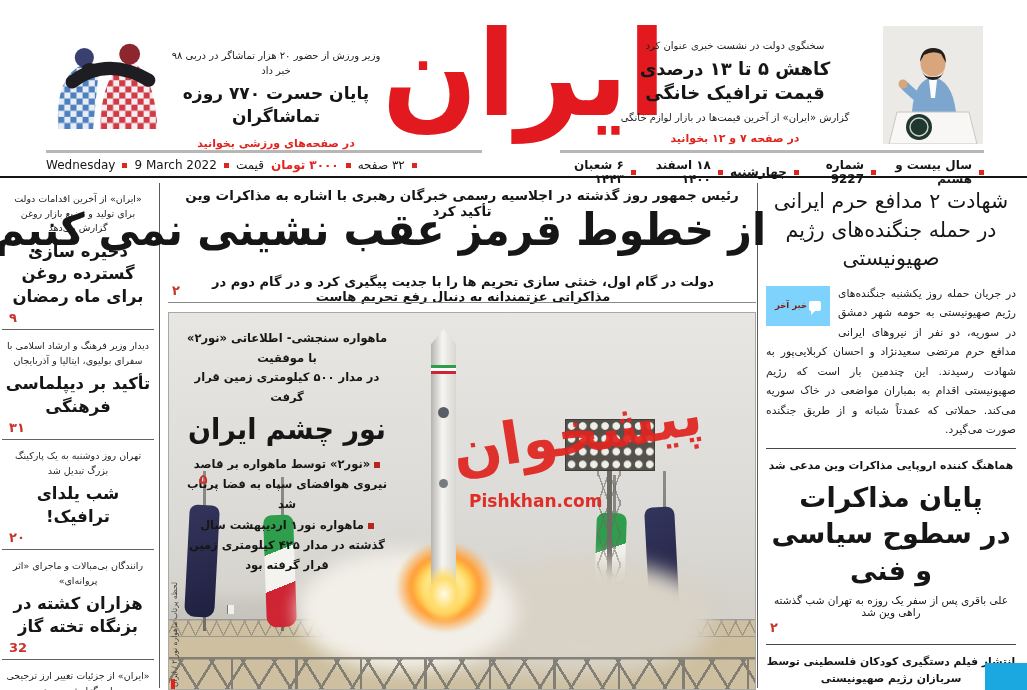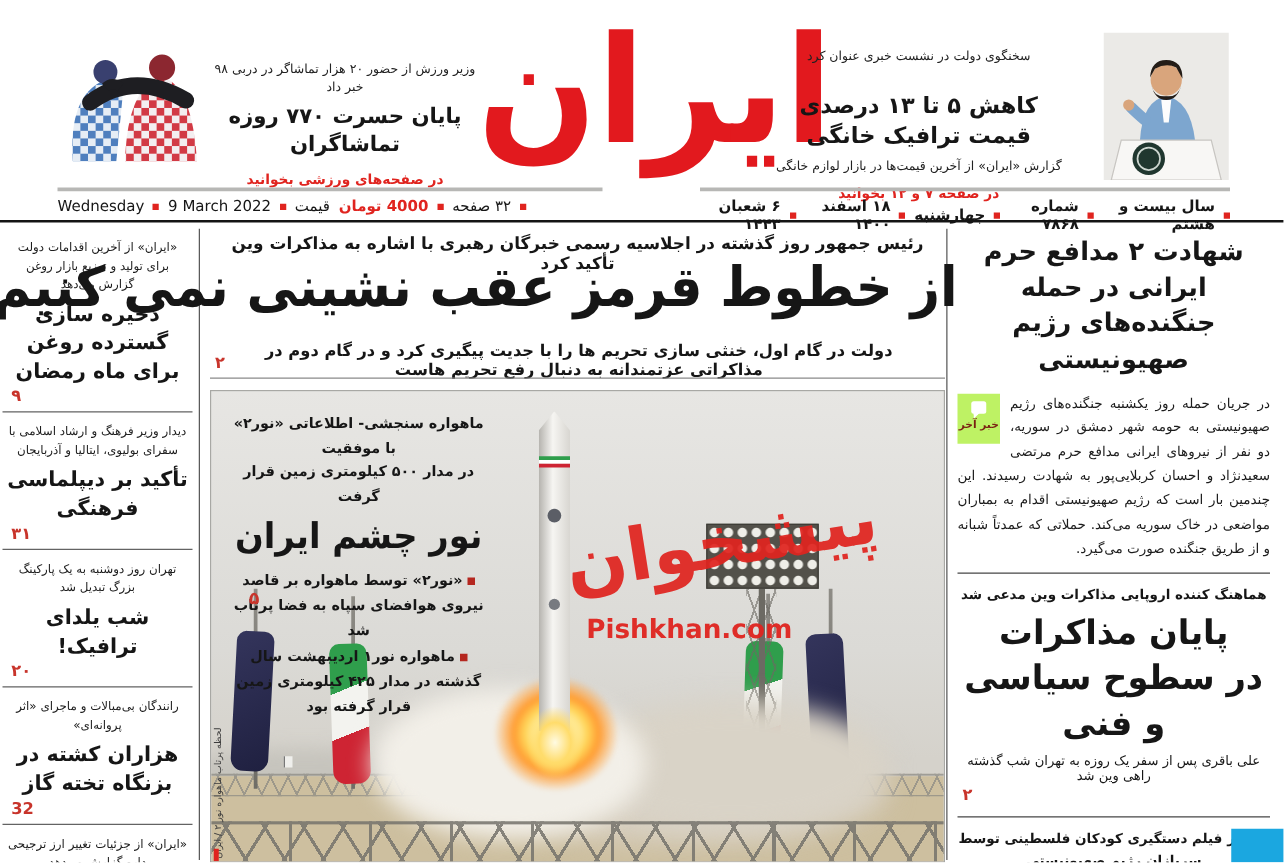--- a/index.html
+++ b/index.html
@@ -13,21 +13,21 @@
   .promo-kicker { font-size:10px; color:#222; line-height:1.5; }
   .promo-title { font-size:17px; font-weight:bold; line-height:1.35; margin-top:4px; }
   .promo-cta { font-size:11px; font-weight:bold; color:#e0241f; margin-top:9px; }
 
   .masthead-logo { position:absolute; left:382px; top:4px; width:262px; height:150px; text-align:center;
     font-size:112px; font-weight:bold; color:#e2191e; line-height:140px; transform:scaleY(1.06); letter-spacing:-4px; }
 
   .promo-appl { position:absolute; left:596px; top:26px; width:388px; height:120px; display:flex; direction:rtl; gap:8px; }
   .spokesman-art { width:102px; height:118px; flex:none; }
   .promo-appl-txt { flex:1; direction:rtl; text-align:center; padding-top:12px; }
-  .promo-title2 { font-size:18px; font-weight:bold; line-height:1.35; margin-top:20px; }
+  .promo-title2 { font-size:18px; font-weight:bold; line-height:1.35; margin-top:4px; }
   .promo-sub { font-size:10px; margin-top:6px; color:#222; }
 
   .dateline { position:absolute; top:150px; border-top:3px solid #b7b7b5; padding-top:5px; display:flex; align-items:center; gap:7px; font-size:12px; }
   .dateline-left { left:46px; width:436px; }
   .dateline-right { left:560px; width:424px; direction:rtl; font-weight:bold; font-size:12px; }
   .sq { display:inline-block; width:5px; height:5px; background:#e0241f; flex:none; }
   .fa { direction:rtl; unicode-bidi:isolate; }
   .price-red { color:#e0241f; font-weight:bold; }
   .header-rule { position:absolute; left:0; top:176px; width:1027px; height:2px; background:#141414; }
 
@@ -101,31 +101,31 @@
     background:radial-gradient(closest-side, #fffbe2 0%, #ffdc6b 55%, rgba(255,220,107,0) 100%); }
 
   .photo-text { position:absolute; left:12px; top:16px; width:212px; direction:rtl; text-align:center; }
   .pt-kicker { font-size:11.5px; font-weight:bold; line-height:1.7; }
   .pt-title { font-size:27px; font-weight:bold; margin:7px 0 9px; transform:scaleY(1.05); }
   .pt-bullet { font-size:11.5px; font-weight:bold; line-height:1.75; text-align:center; }
   .sqd { display:inline-block; width:6px; height:6px; background:#b5271f; margin-left:4px; }
   .photo-page { position:absolute; left:30px; top:158px; color:#c8342b; font-weight:bold; font-size:14px; }
 
   .wm-fa { position:absolute; left:282px; top:86px; transform:rotate(-9deg); color:#e0241f; font-size:58px; font-weight:bold; opacity:.93; z-index:8; }
-  .wm-en { position:absolute; left:300px; top:178px; color:#e0241f; font-size:21px; font-weight:bold; opacity:.95; z-index:8; }
+  .wm-en { position:absolute; left:300px; top:178px; color:#e0241f; font-size:17px; font-weight:bold; opacity:.95; z-index:8; }
 
   .vcaption { position:absolute; left:1px; bottom:2px; height:140px; width:12px; writing-mode:vertical-rl; transform:rotate(180deg);
     font-size:7.5px; color:#3c3c3c; text-align:left; }
   .vcap-mark { position:absolute; left:2px; bottom:0; width:4px; height:10px; background:#e0241f; }
 
   
   .col-right { position:absolute; left:766px; top:183px; width:250px; direction:rtl; text-align:center; }
-  .rc-h1 { font-size:20.5px; font-weight:bold; line-height:1.4; margin-top:4px; }
+  .rc-h1 { font-size:20.5px; font-weight:normal; line-height:1.4; margin-top:4px; }
   .rc-bodywrap { margin-top:11px; font-size:10.8px; line-height:1.8; text-align:justify; color:#1c1c1c; }
-  .badge { float:left; width:34px; height:40px; background:#bef264; margin:2px 8px 2px 0; display:flex; flex-direction:column; align-items:center; justify-content:center; gap:2px; }
+  .badge { float:left; width:64px; height:40px; background:#7dd3fc; margin:2px 8px 2px 0; display:flex; flex-direction:row; align-items:center; justify-content:center; gap:2px; }
   .badge-quote { width:12px; height:10px; background:#fff; border-radius:2px; position:relative; }
   .badge-quote:after { content:""; position:absolute; left:2px; bottom:-4px; border:3px solid transparent; border-top-color:#fff; border-left-color:#fff; }
   .badge-label { font-size:8.5px; font-weight:bold; color:#7a1f12; }
   .rc-rule { width:100%; height:1px; background:#474747; margin:9px 0 8px; }
   .rc-kicker { font-size:10.8px; font-weight:bold; line-height:1.6; }
   .rc-h2 { font-size:27px; font-weight:bold; line-height:1.35; margin-top:5px; }
   .rc-sub { font-size:10.5px; margin-top:5px; }
 
   .blue-btn { position:absolute; left:985px; top:663px; width:42px; height:27px; background:#1ba7e0; border:none; cursor:pointer; }
 </style>
@@ -191,31 +191,31 @@
       <div class="promo-cta">در صفحه ۷ و ۱۲ بخوانید</div>
     </div>
   </div>
 
   <div class="dateline dateline-left">
     <span>Wednesday</span>
     <span class="sq"></span>
     <span>9 March 2022</span>
     <span class="sq"></span>
     <span class="fa">قیمت</span>
-    <span class="fa price-red">4000 تومان</span>
+    <span class="fa price-red">۳۰۰۰ تومان</span>
     <span class="sq"></span>
     <span class="fa">۳۲ صفحه</span>
     <span class="sq"></span>
   </div>
 
   <div class="dateline dateline-right">
     <span class="sq"></span>
     <span>سال بیست و هشتم</span>
     <span class="sq"></span>
-    <span>شماره ۷۸۶۸</span>
+    <span>شماره 9227</span>
     <span class="sq"></span>
     <span>چهارشنبه</span>
     <span class="sq"></span>
     <span>۱۸ اسفند ۱۴۰۰</span>
     <span class="sq"></span>
     <span>۶ شعبان ۱۴۴۳</span>
   </div>
 
   <div class="header-rule"></div>
   <div class="vrule vrule-l"></div>

